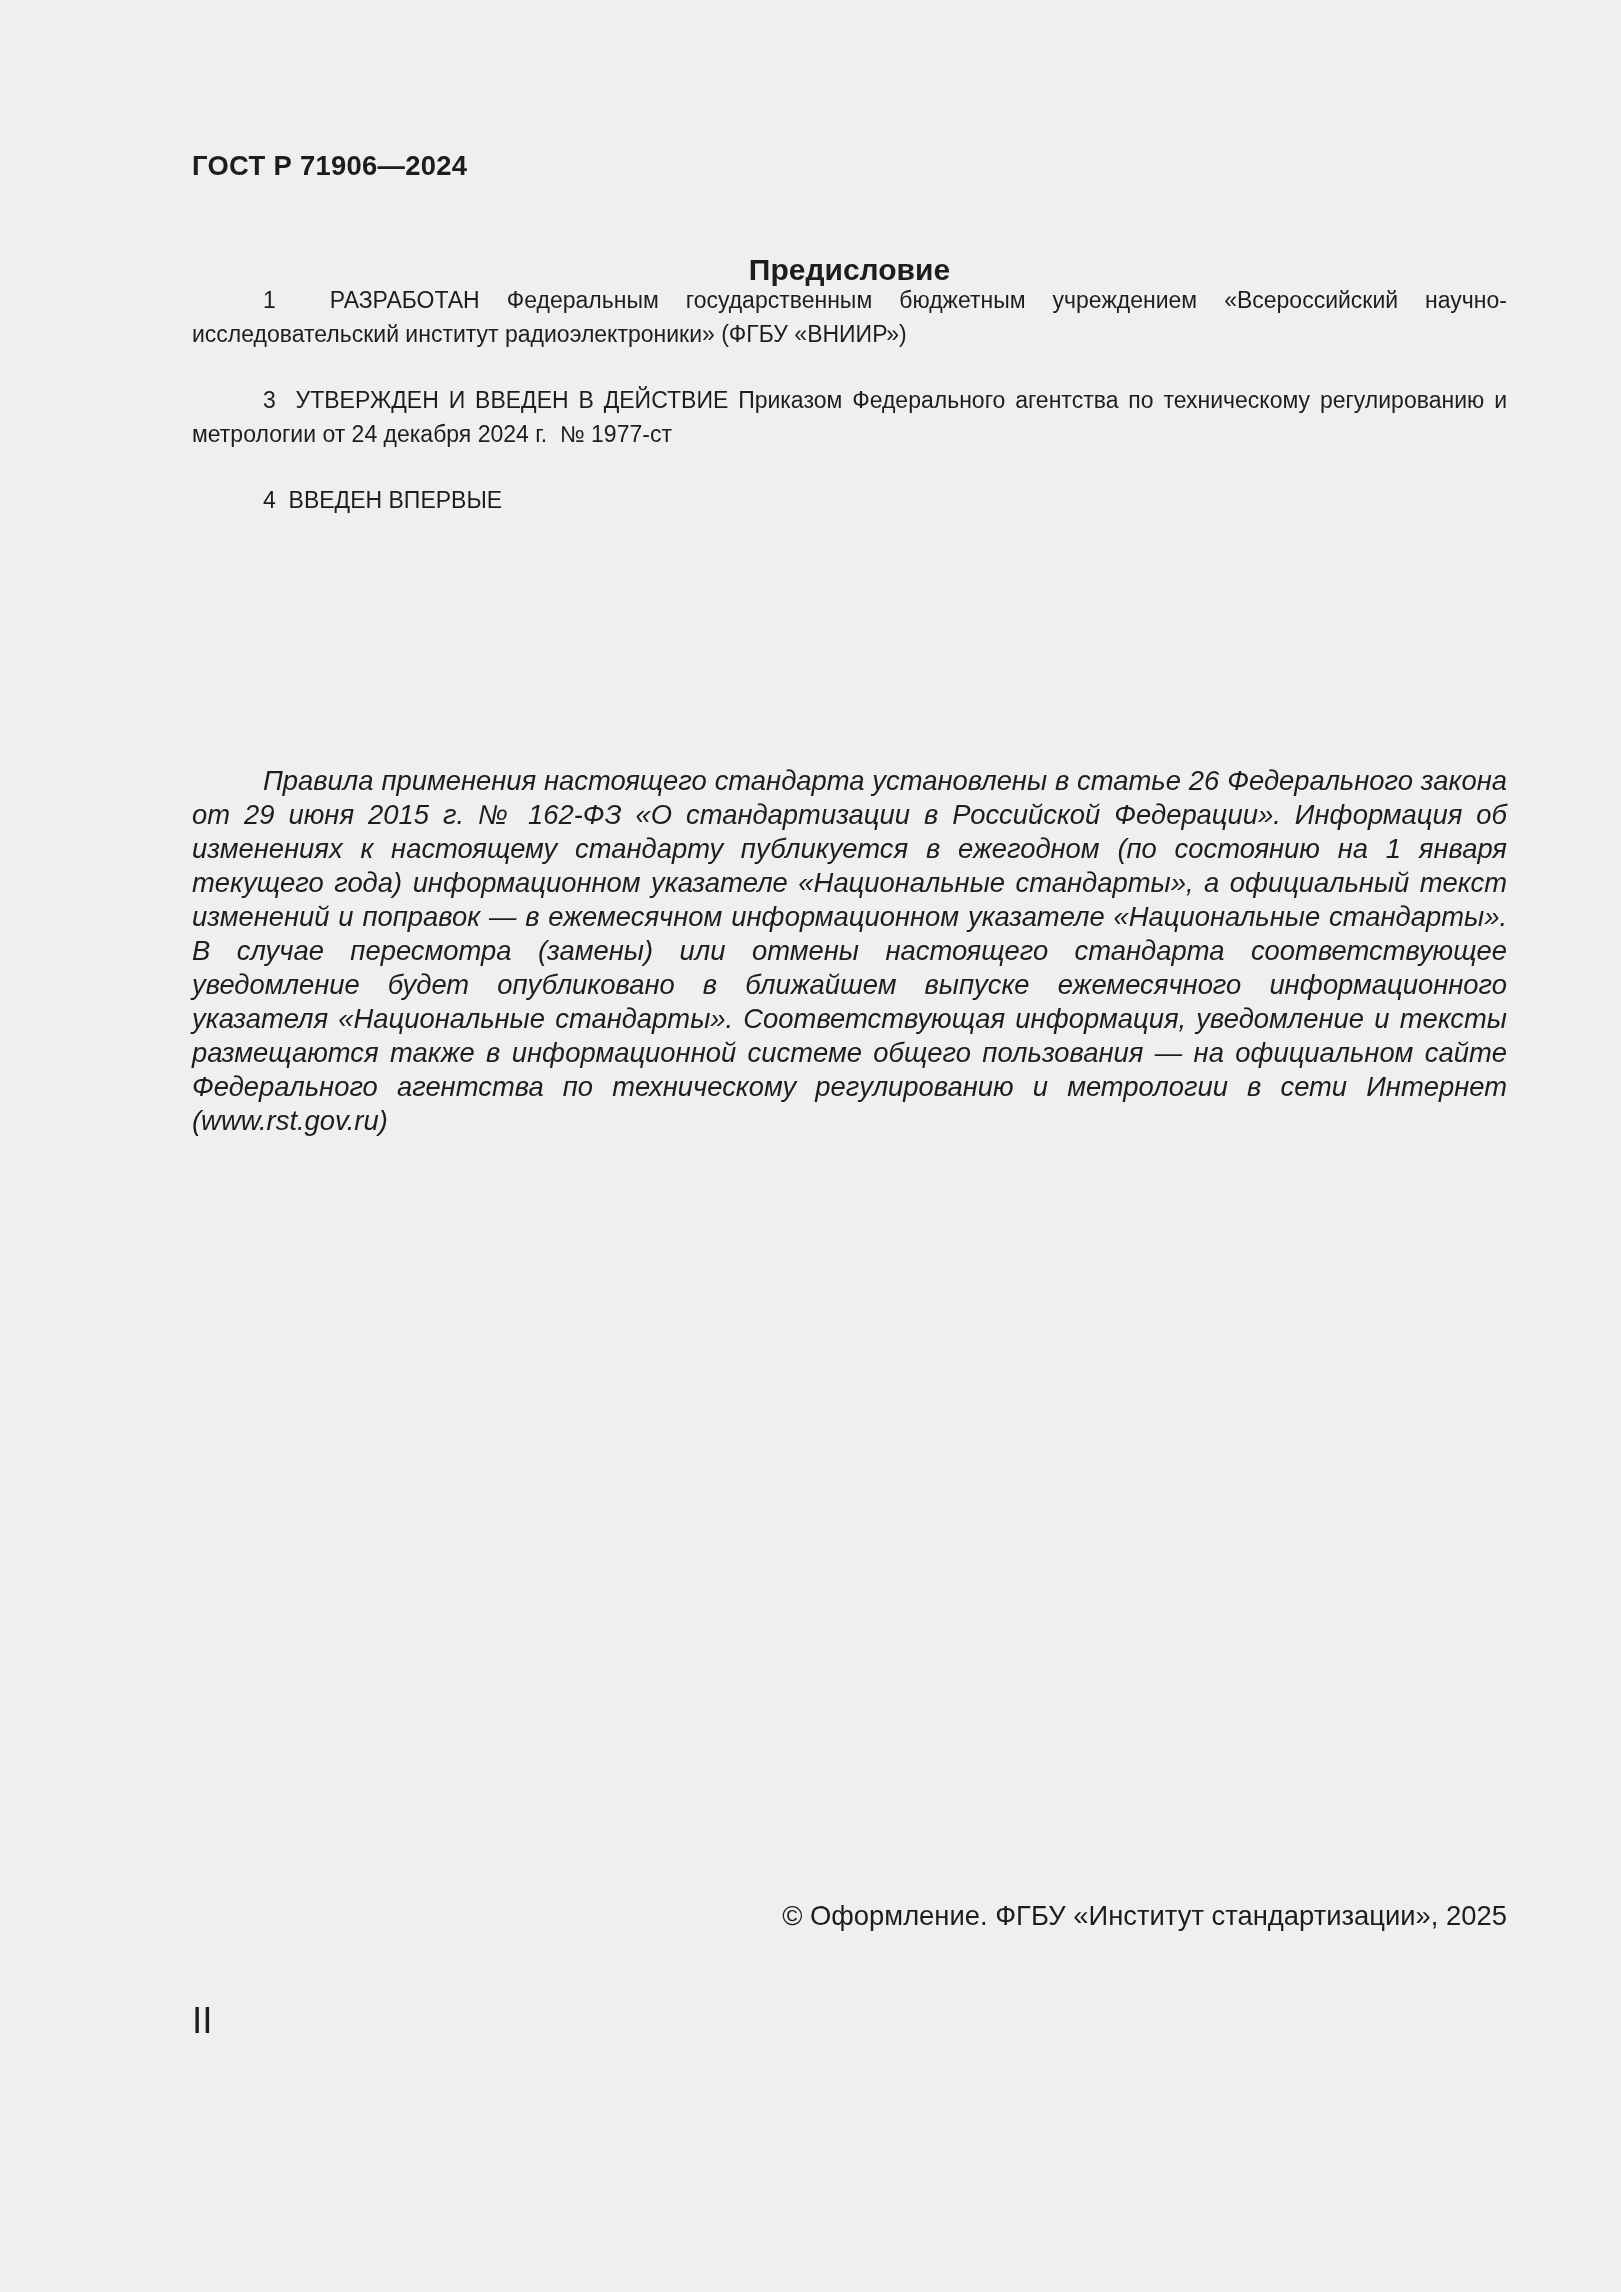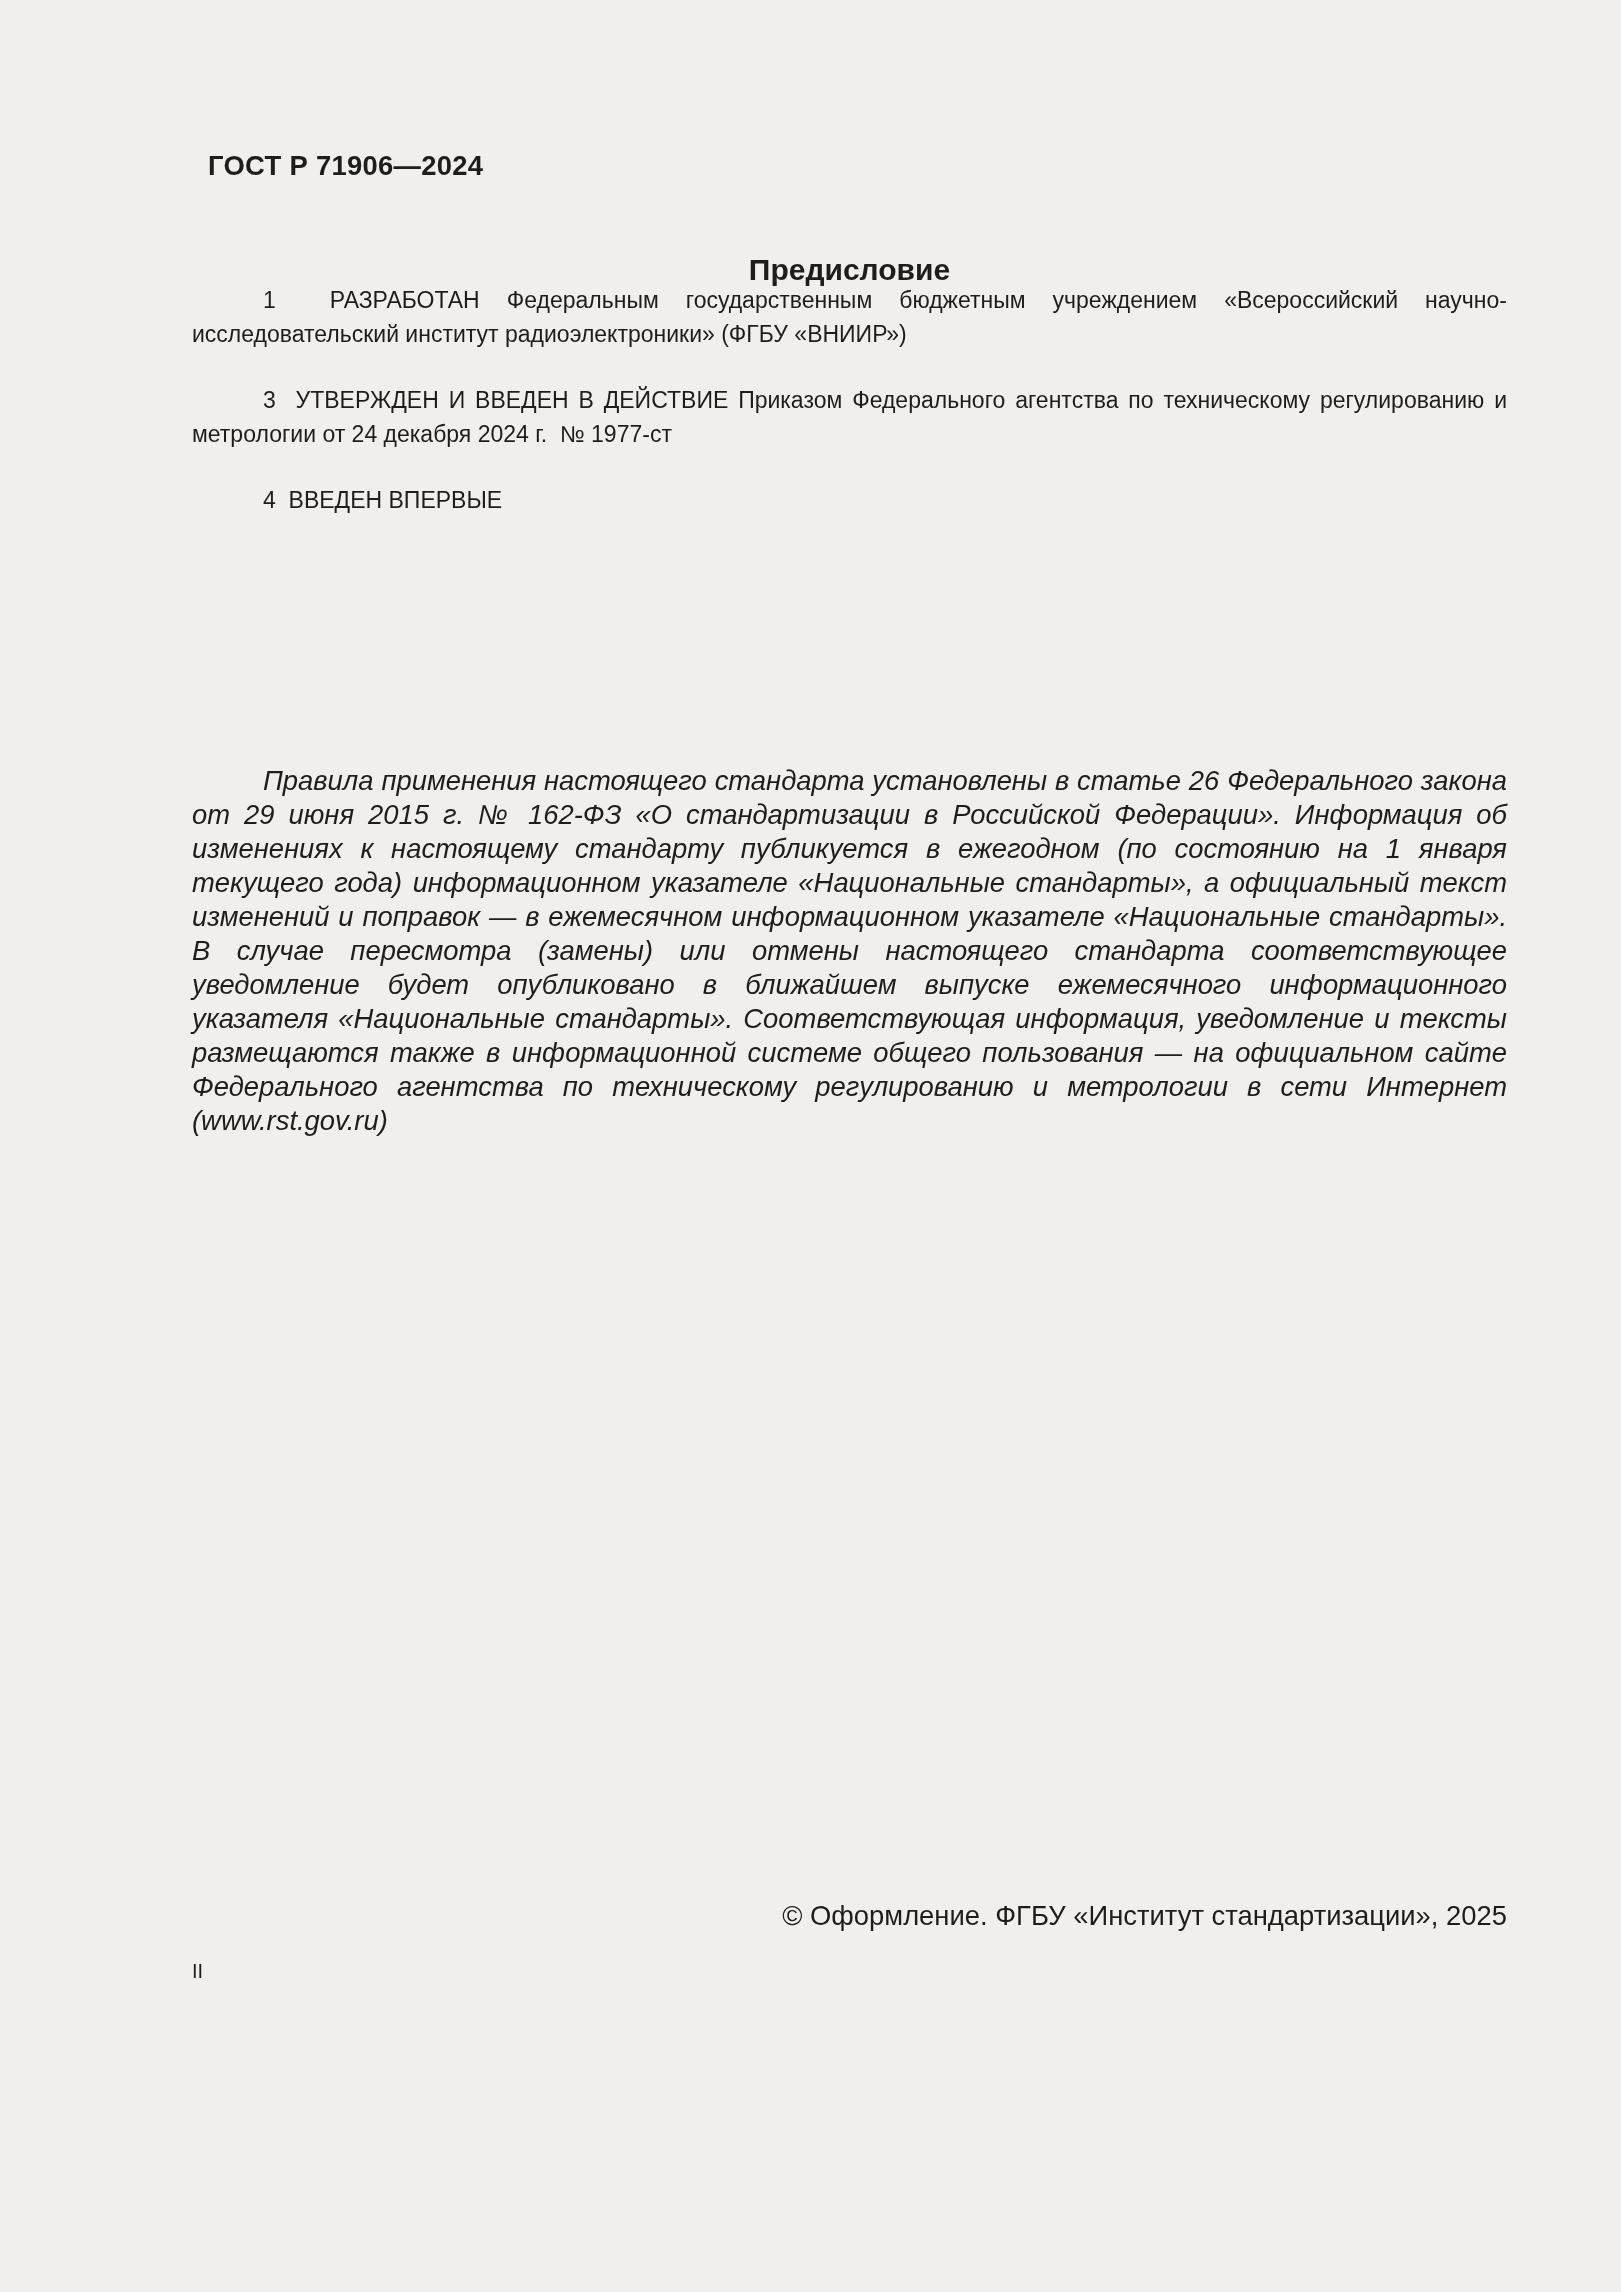--- a/index.html
+++ b/index.html
@@ -16,21 +16,20 @@
     font-family: "Liberation Sans", sans-serif;
     overflow: hidden;
   }
   .doc-number {
     position: absolute;
     left: 192px;
     top: 150px;
     font-size: 27.4px;
     font-weight: bold;
     letter-spacing: 0.3px;
-    margin-left: 16px;
   }
   .section-title {
     position: absolute;
     left: 192px;
     top: 233px;
     width: 1315px;
     text-align: center;
     font-size: 30px;
     font-weight: bold;
     margin-top: 20px;
@@ -73,22 +72,22 @@
     top: 1964px;
     width: 1315px;
     font-size: 26.5px;
     line-height: 33px;
     text-align: justify;
     text-indent: 71px;
   }
   .page-number {
     position: absolute;
     left: 192px;
-    top: 1960px;
-    font-size: 20px;
+    top: 2000px;
+    font-size: 37px;
   }
 </style>
 </head>
 <body>
 
 <div class="page">
 
   <div class="doc-number">ГОСТ Р 71906—2024</div>
 
   <h1 class="section-title">Предисловие</h1>

